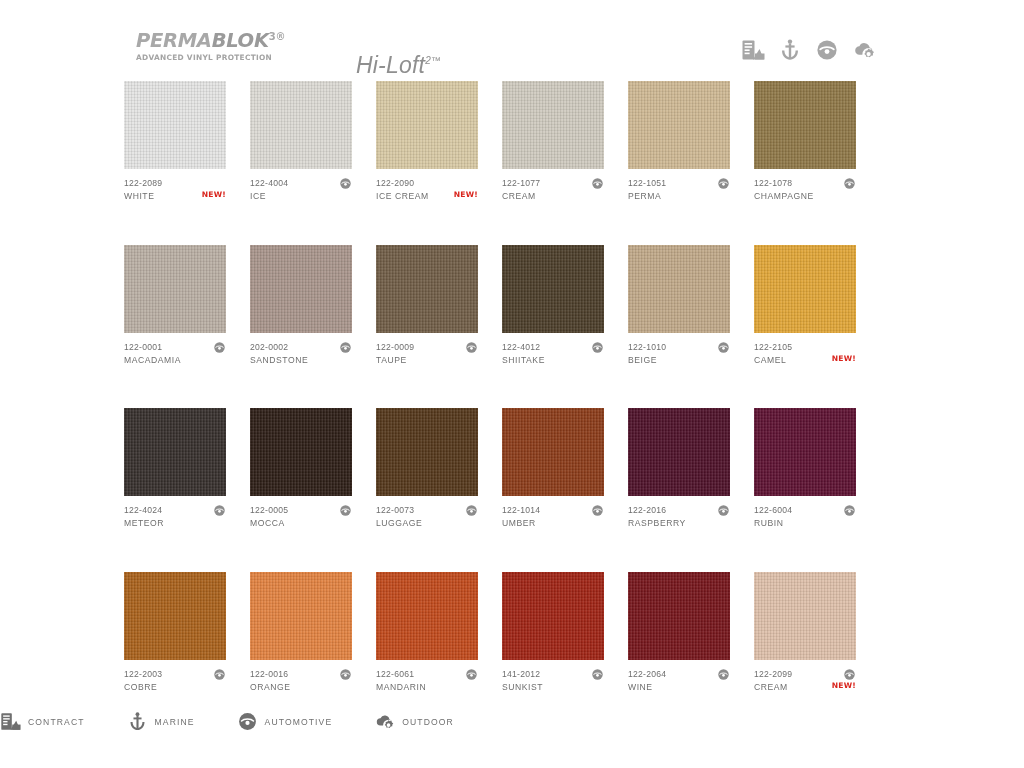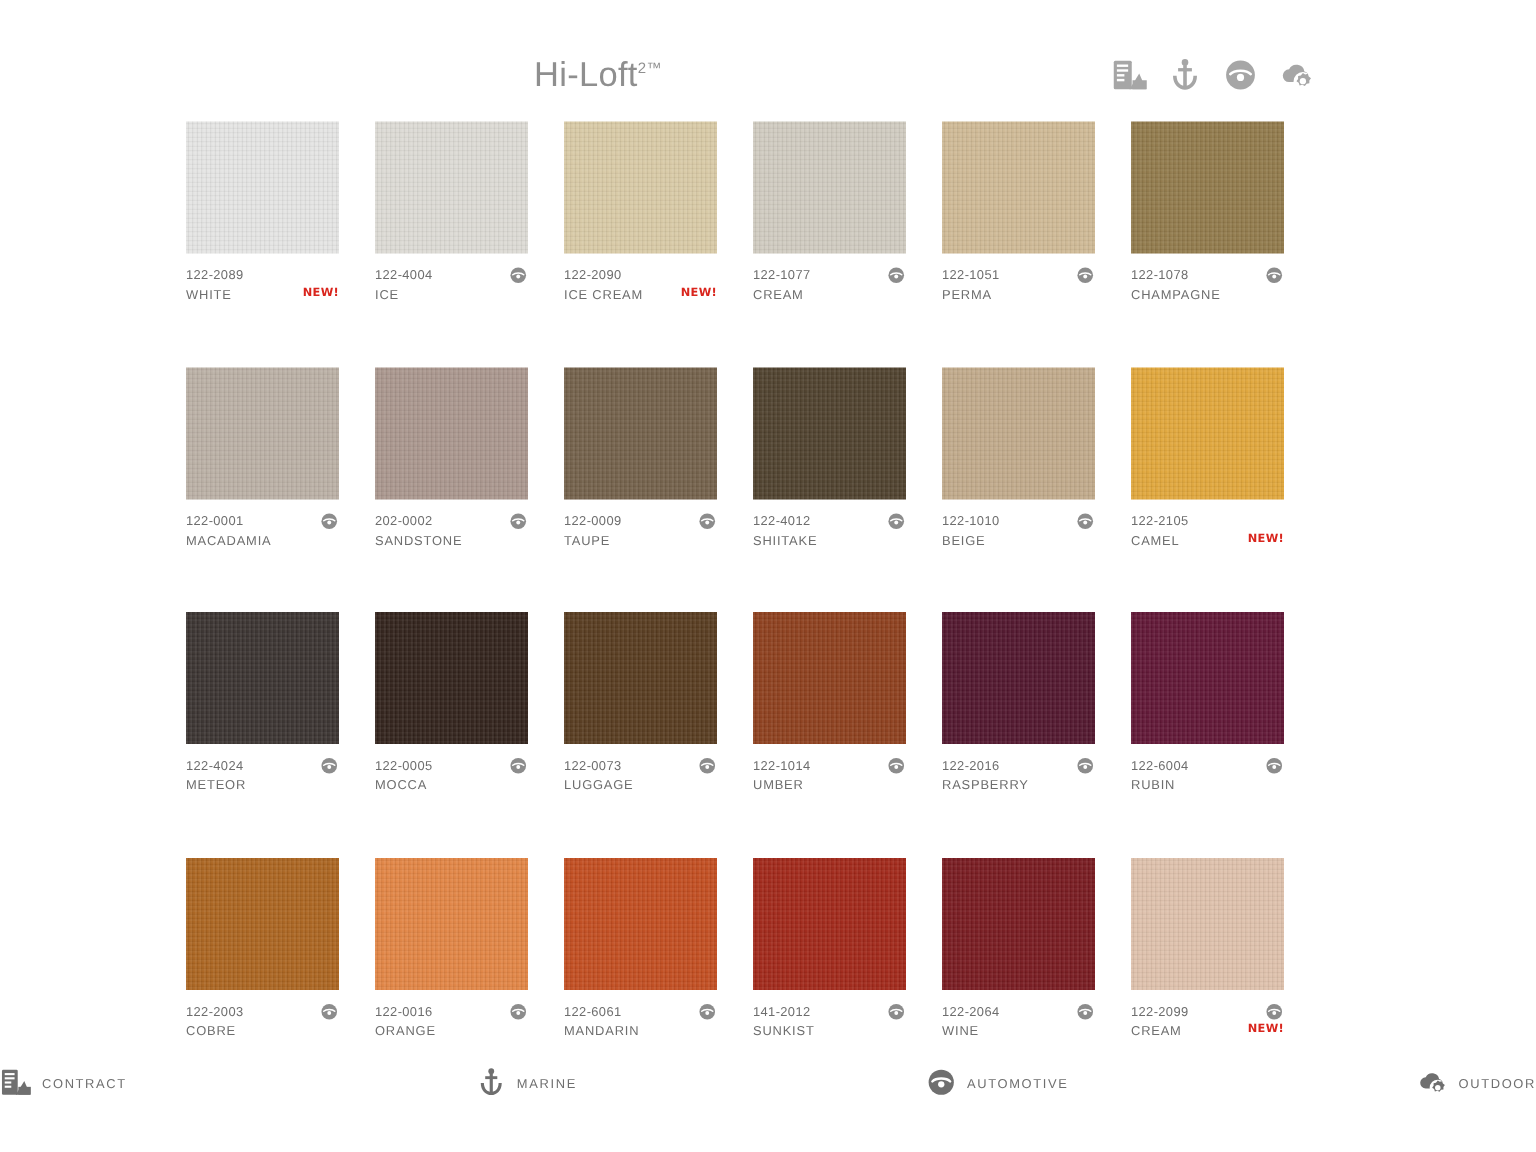--- a/index.html
+++ b/index.html
@@ -23,23 +23,23 @@
   }
   .brand-main .bold-part { color: #9a9a9a; font-weight: 900; }
   .brand-main .sup { font-size: 10px; vertical-align: super; font-style: normal; }
   .brand-sub {
     font-family: "DejaVu Sans", sans-serif;
     font-size: 7.4px; font-weight: 700; color: #a4a4a4;
     letter-spacing: 0.3px; margin-top: 2px; white-space: nowrap;
   }
 
   .collection-title {
-    position: absolute; left: 356px; top: 36px;
+    position: absolute; left: 356px; top: 52px;
     font-size: 23px; color: #8f8f8f; font-weight: 400;
-    letter-spacing: 0.2px; white-space: nowrap;
+    letter-spacing: 0.2px; white-space: nowrap; font-style: italic;
   }
   .collection-title .sup { font-size: 10px; vertical-align: super; }
 
   .header-icons {
     position: absolute; right: 148px; top: 38px;
     display: flex; gap: 13px; align-items: center;
   }
   .header-icons .hicon { width: 24px; height: 24px; color: #a6a6a6; }
   .header-icons .hicon svg { display: block; width: 100%; height: 100%; }
 
@@ -75,37 +75,41 @@
   }
   .app-icon {
     position: absolute; right: 0; top: -1px;
     width: 13px; height: 13px; color: #8c8c8c;
   }
   .app-icon svg { display: block; width: 100%; height: 100%; }
 
   
   .legend {
     position: absolute; left: 0; bottom: 36px; width: 1024px;
-    display: flex; justify-content: space-between; align-items: center; gap: 42px;
+    display: flex; justify-content: flex-start; align-items: center; gap: 42px;
   }
   .legend-item { display: flex; align-items: center; gap: 7px; }
   .legend-icon { width: 21px; height: 21px; color: #6f6f6f; }
   .legend-icon svg { display: block; width: 100%; height: 100%; }
   .legend-label {
     font-size: 8.6px; color: #6f6f6f; letter-spacing: 1.1px;
     white-space: nowrap;
   }
 </style>
 </head>
 <body>
 
 <div class="page">
 
   <div class="header">
 
+    <div class="brand">
+      <div class="brand-main"><span>PERMA</span><span class="bold-part">BLOK</span><span class="sup">3®</span></div>
+      <div class="brand-sub">ADVANCED VINYL PROTECTION</div>
+    </div>
 
     <div class="collection-title"><span>Hi-Loft</span><span class="sup">2™</span></div>
 
     <div class="header-icons">
       <span class="hicon">
         <svg viewBox="0 0 24 24" fill="currentColor">
           <rect x="1.5" y="2.5" width="12" height="19" rx="1"></rect>
           <rect x="3.6" y="5" width="7.5" height="1.6" fill="#fff"></rect>
           <rect x="3.6" y="8.2" width="7.5" height="1.6" fill="#fff"></rect>
           <rect x="3.6" y="11.4" width="5" height="1.6" fill="#fff"></rect>

